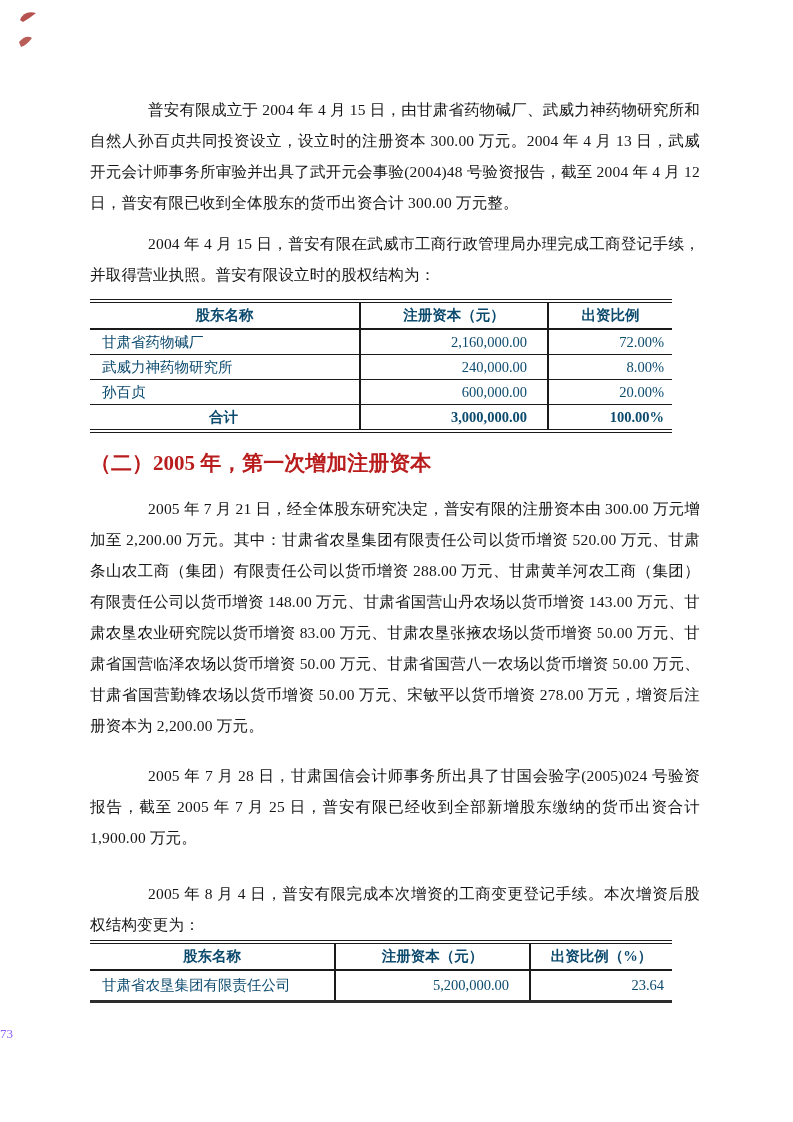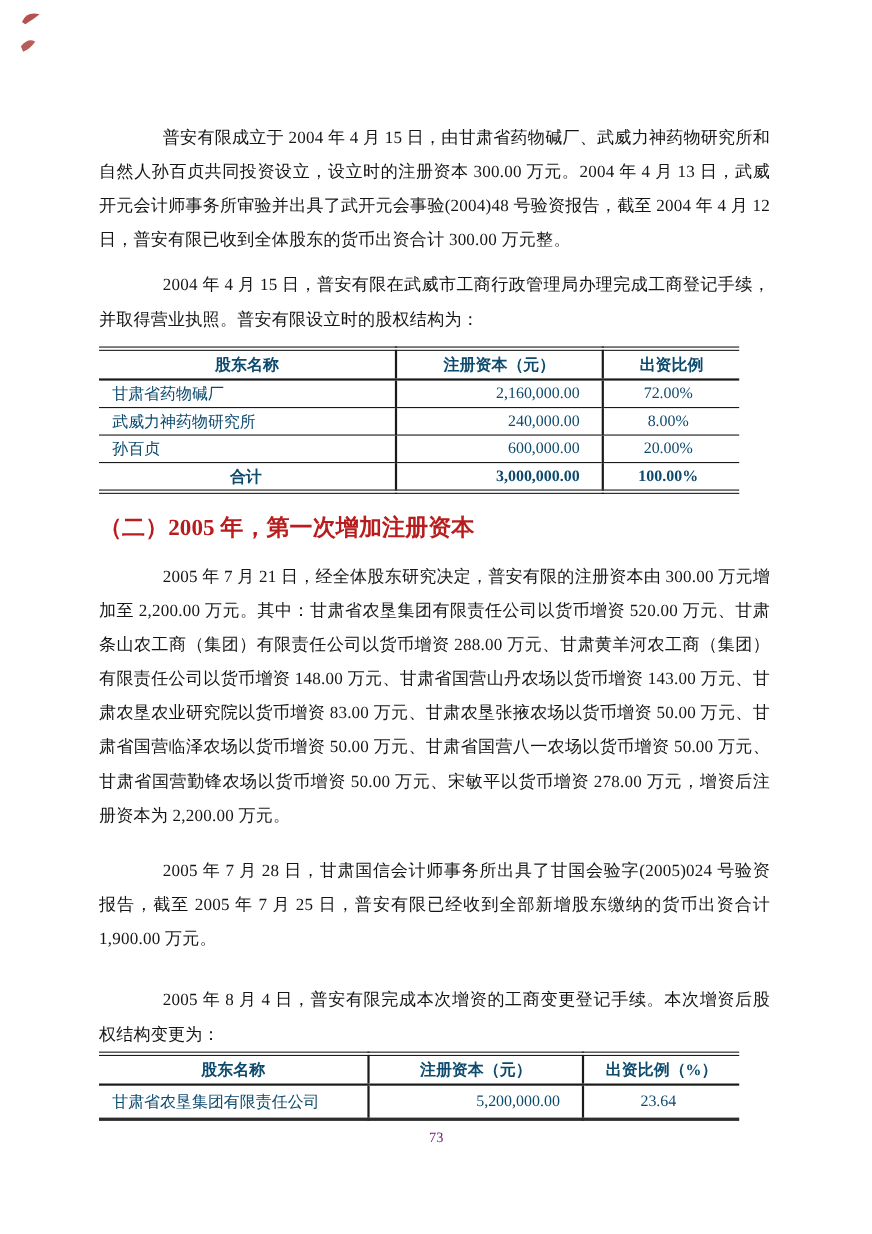--- a/index.html
+++ b/index.html
@@ -8,21 +8,21 @@
     width: 793px;
     height: 1122px;
     margin: 0 auto;
     background: #ffffff;
     overflow: hidden;
     font-family: "Liberation Serif", "DejaVu Serif", serif;
   }
   .content {
     position: absolute;
     left: 90px;
-    top: 16px;
+    top: 0;
     width: 610px;
   }
   p.body {
     margin: 0;
     font-size: 15.5px;
     line-height: 31px;
     text-align: justify;
     text-indent: 58px;
     color: #151515;
     letter-spacing: 0.2px;
@@ -58,32 +58,32 @@
     border-bottom: 2px solid #1a1a1a;
   }
   .doc-table td {
     height: 22px;
     padding: 1px 2px;
     border-bottom: 1.5px solid #1a1a1a;
   }
   .doc-table th + th, .doc-table td + td { border-left: 2px solid #1a1a1a; }
   .doc-table td.name { text-align: left; padding-left: 12px; }
   .doc-table td.num  { text-align: right; padding-right: 20px; }
-  .doc-table td.pct  { text-align: center; padding-right: 8px; }
+  .doc-table td.pct  { text-align: right; padding-right: 8px; }
   .tbl1 tr.total td { font-weight: bold; border-bottom: none; }
   .tbl1 tr.total td.name { text-align: center; padding-left: 0; }
   .tbl2 td { border-bottom: none; height: 27px; }
   .page-number {
     position: absolute;
     top: 1026px;
     left: 0;
     width: 100%;
-    text-align: center;
+    text-align: left;
     font-size: 13px;
-    color: #701a75;
+    color: #8b5cf6;
   }
   .corner-marks {
     position: absolute;
     left: 14px;
     top: 6px;
     width: 36px;
     height: 48px;
   }
 </style>
 </head>

